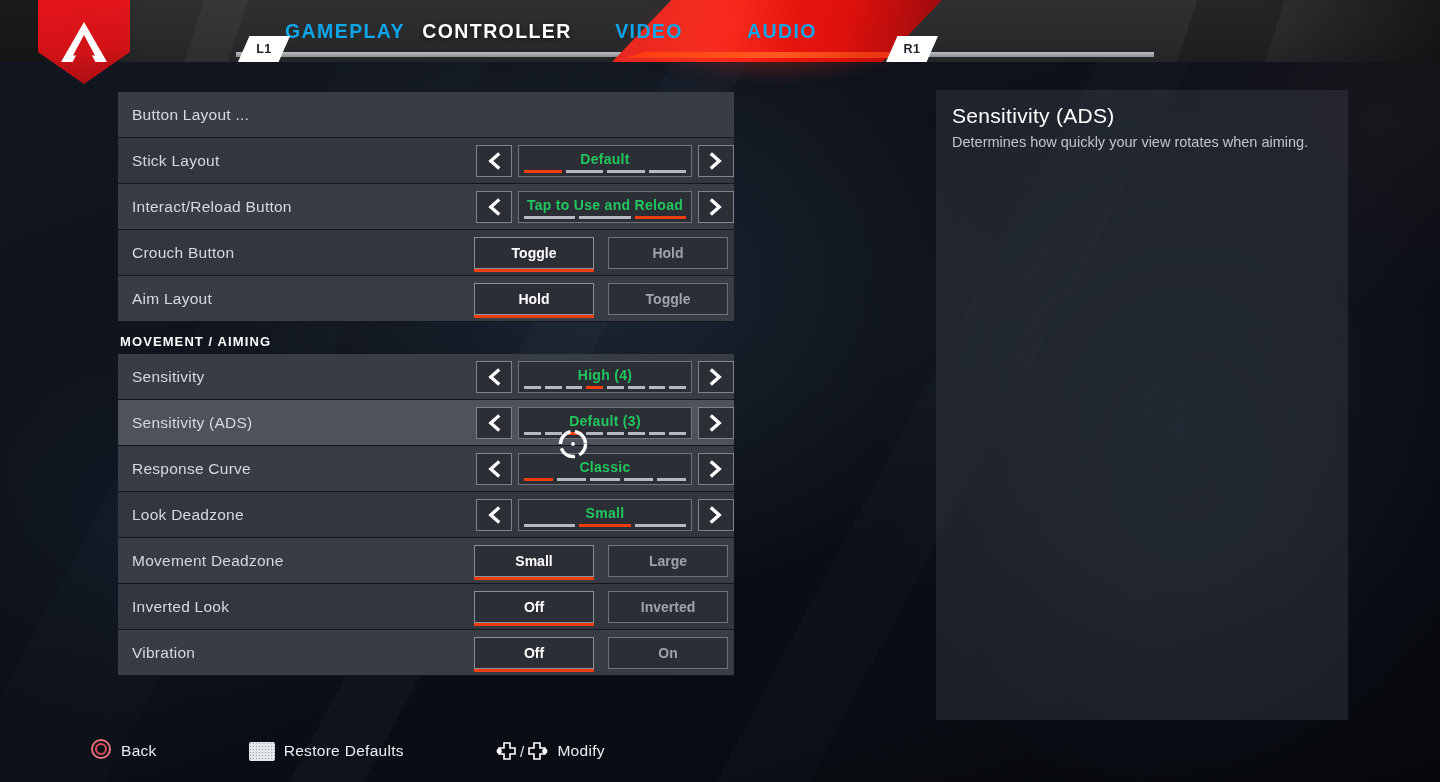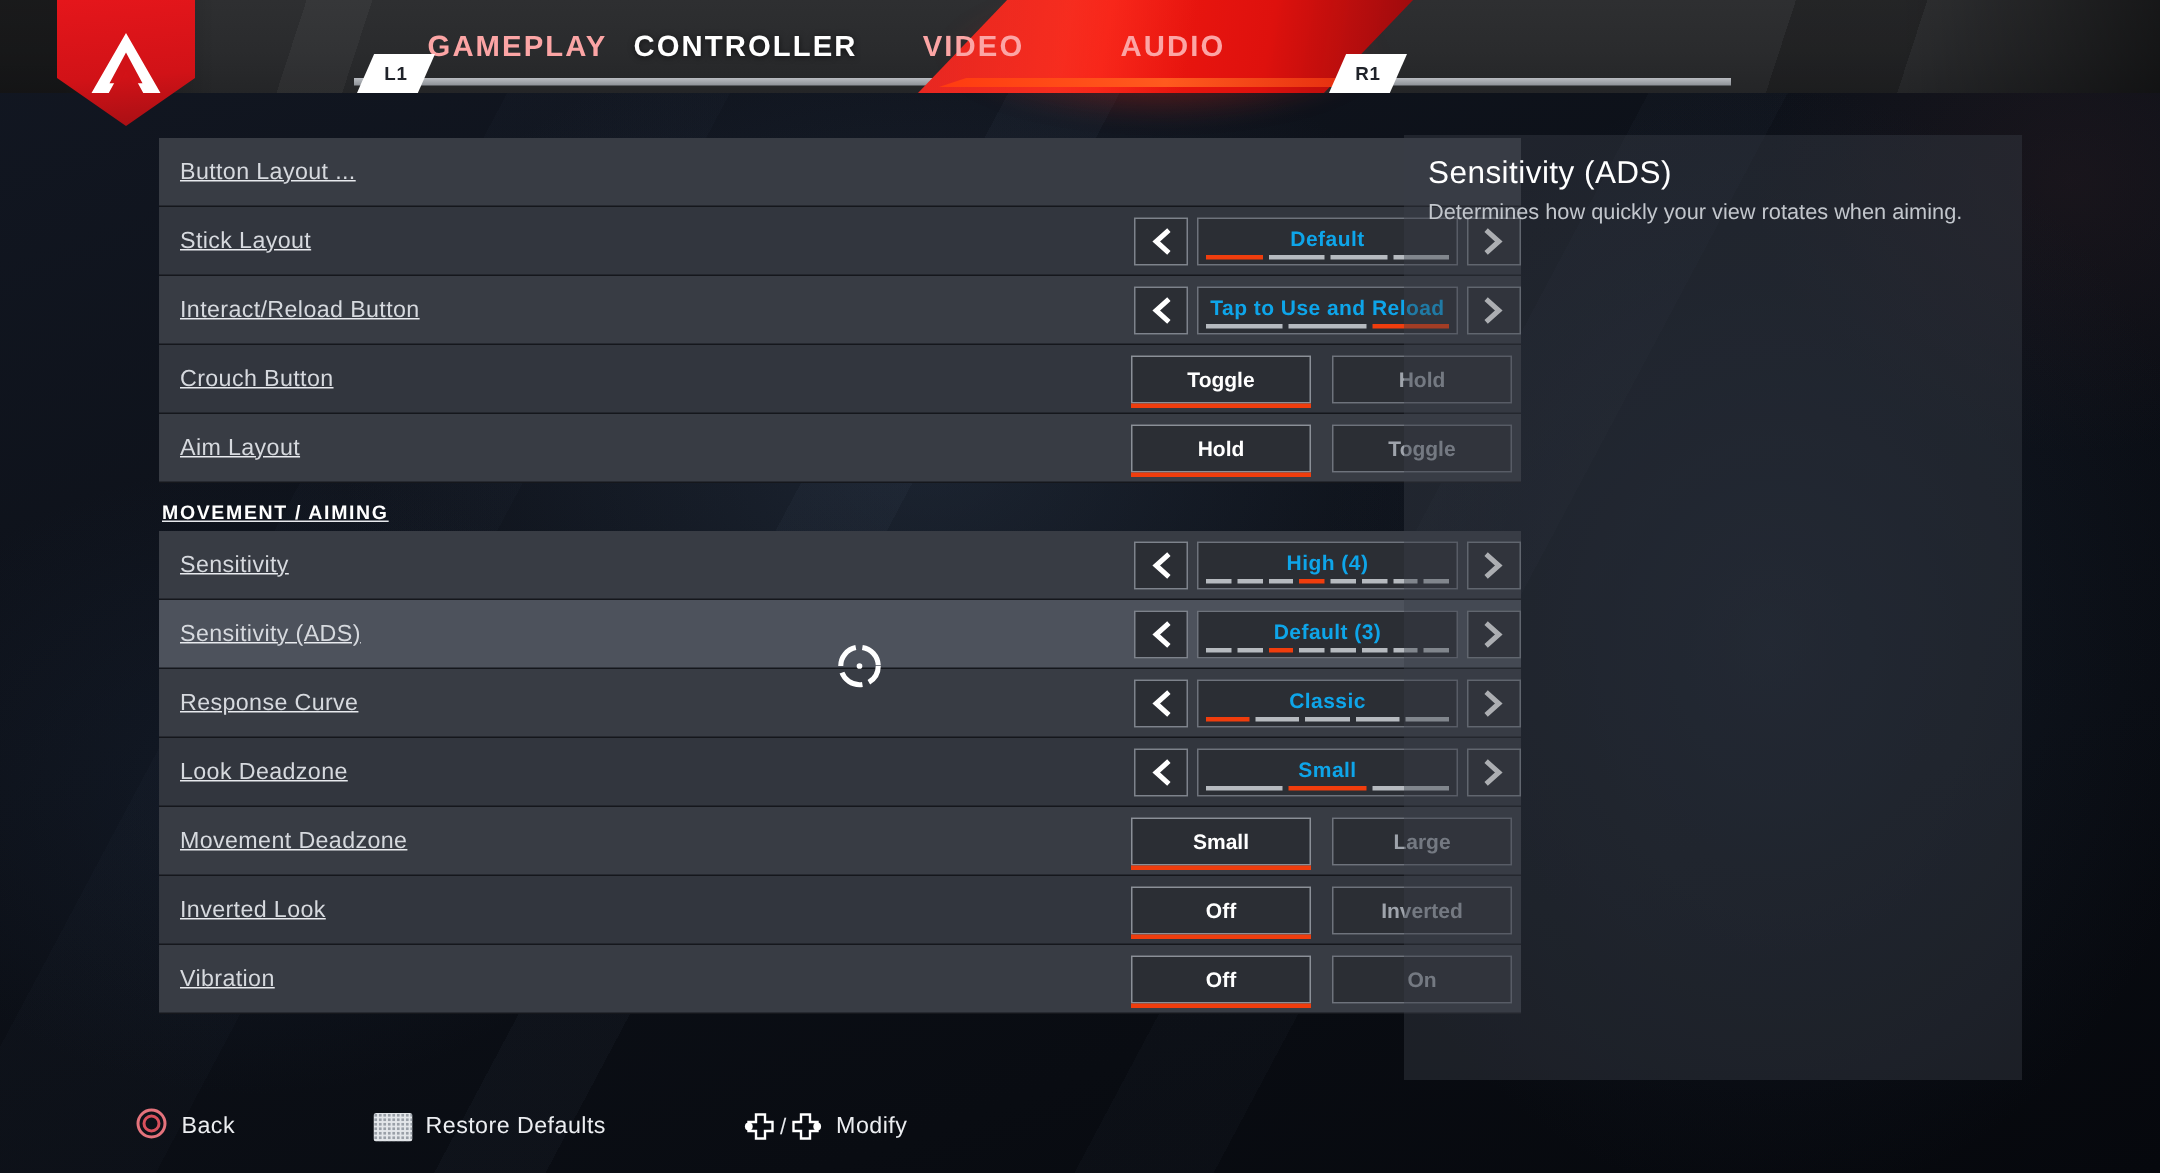--- a/index.html
+++ b/index.html
@@ -53,56 +53,56 @@
     background:linear-gradient(90deg,#ff3b10,#ff5a1e,#e0240c);
     clip-path:polygon(6% 0,100% 0,94% 100%,0 100%);
     box-shadow:0 0 9px 2px rgba(255,70,20,.6);
   }
   .active-glow { position:absolute; left:560px; top:-30px; width:430px; height:120px;
     background:radial-gradient(ellipse 210px 66px at 50% 55%, rgba(230,40,25,.55), transparent 70%);
     filter:blur(6px); }
 
   .tab { position:absolute; top:0; height:62px; display:flex; align-items:center;
     justify-content:center; font-size:19.5px; letter-spacing:1.4px; font-weight:700;
-    color:#fca5a5; cursor:pointer; user-select:none; }
+    color:#0ea5e9; cursor:pointer; user-select:none; }
   .tab.active { color:#ffffff; text-shadow:0 1px 4px rgba(0,0,0,.6); }
 
   .trigger-tag { position:absolute; top:36px; height:26px; display:flex; align-items:center;
     justify-content:center; background:#ffffff; color:#20232a;
     font-size:12.5px; font-weight:700; letter-spacing:.5px;
     clip-path:polygon(22% 0,100% 0,78% 100%,0 100%); }
 
   
   #logo-banner { position:absolute; left:38px; top:0; width:92px; height:84px; z-index:7;
     background:linear-gradient(175deg,#e5161b 0%, #d11217 60%, #a50f14 100%);
     clip-path:polygon(0 0,100% 0,100% 62%,50% 100%,0 62%);
     box-shadow:0 2px 14px rgba(0,0,0,.55);
   }
   #logo-banner svg { position:absolute; left:50%; top:20px; transform:translateX(-50%); }
 
   
-  #list { position:absolute; left:106px; top:92px; width:908px; z-index:4;text-decoration:underline; }
+  #list { position:absolute; left:118px; top:92px; width:616px; z-index:4; }
   .row { position:relative; display:flex; align-items:center; height:46px;
     background:#383c44; border-bottom:1px solid #15171c; padding-left:14px; }
   .row.alt { background:#32363e; }
   .row.selected { background:#4d525c; }
   .row-label { font-size:15.5px; color:#d6d9de; letter-spacing:.25px; flex:1; }
   .section-head { height:32px; display:flex; align-items:flex-end; padding:0 0 5px 2px;
     font-size:13px; font-weight:700; letter-spacing:1.1px; color:#ffffff; background:transparent; }
 
   .ctl { position:absolute; right:0; top:0; height:46px; display:flex; align-items:center; }
 
   
   .arrow-btn { width:36px; height:32px; border:1px solid #7e838c; background:#2b2e34;
     display:flex; align-items:center; justify-content:center; cursor:pointer; }
   .arrow-btn svg { display:block; }
   .stepper-mid { width:174px; height:32px; background:#2b2e34; border:1px solid #6e737c;
     margin:0 6px; position:relative; display:flex; align-items:center; justify-content:center;
     cursor:pointer; }
-  .stepper-val { font-size:14px; font-weight:700; color:#0ea5e9; letter-spacing:.3px;
+  .stepper-val { font-size:14px; font-weight:700; color:#22c55e; letter-spacing:.3px;
     margin-bottom:4px; }
   .segs { position:absolute; left:5px; right:5px; bottom:3px; display:flex; gap:4px; }
   .seg { flex:1; height:3px; background:#b6babf; }
   .seg.on { background:#f03d0d; }
 
   
   .tog { width:120px; height:32px; border:1px solid #6e737c; background:#2b2e34;
     display:flex; align-items:center; justify-content:center; cursor:pointer;
     font-size:14px; font-weight:700; color:#9fa4ac; position:relative; }
   .tog + .tog { margin-left:14px; }

